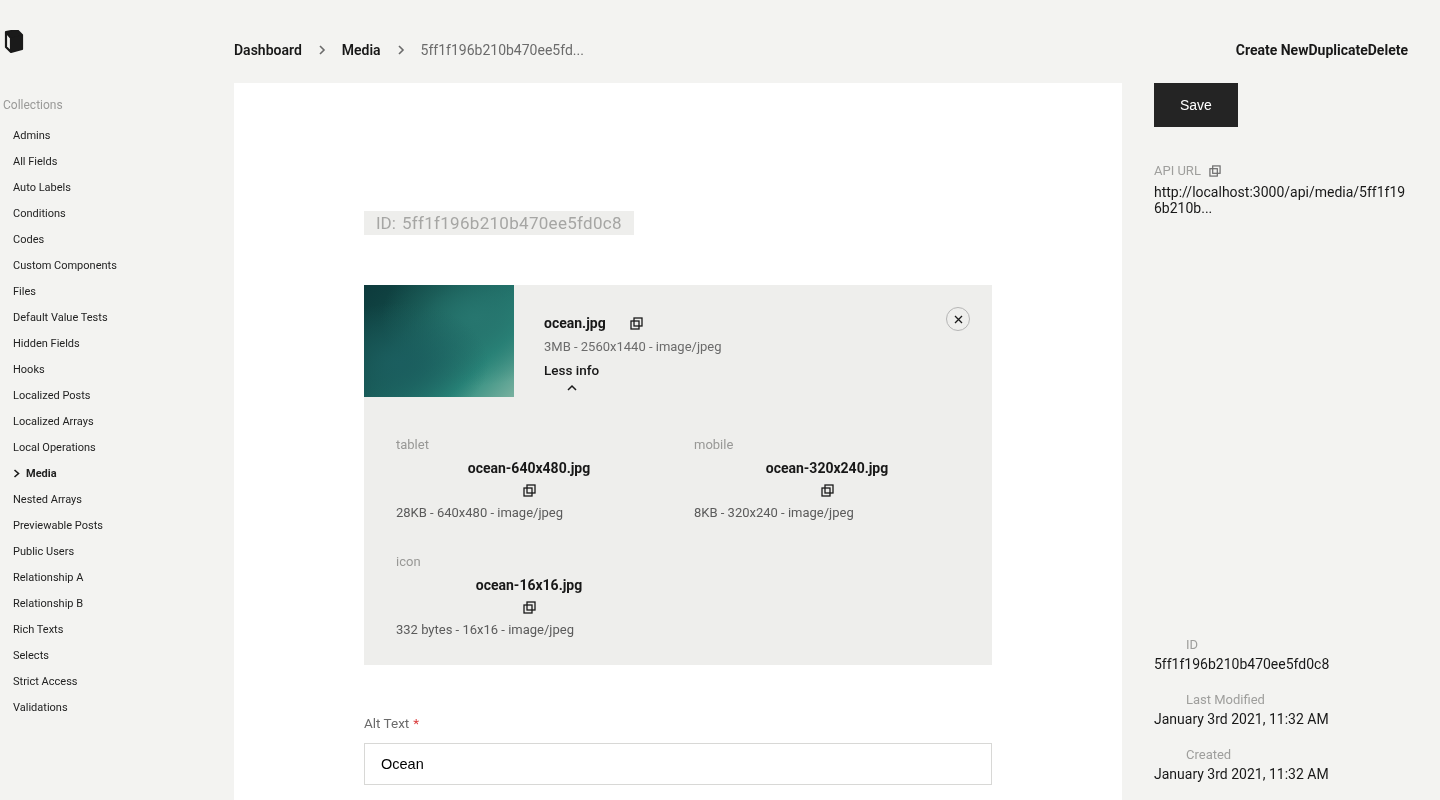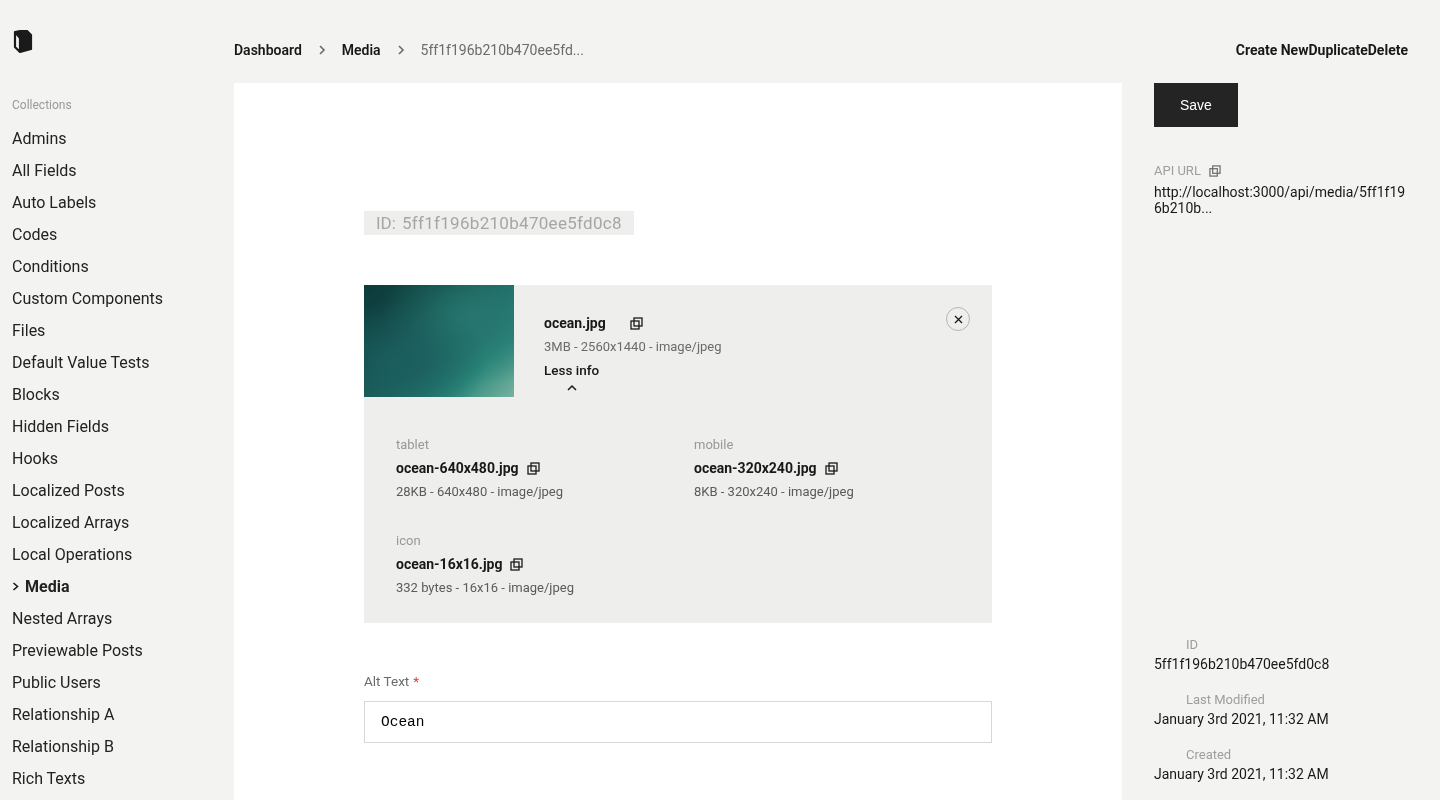--- a/index.html
+++ b/index.html
@@ -14,34 +14,35 @@
   overflow: hidden;
   position: relative;
 }
 
 
 .sidebar {
   position: absolute;
   left: 0; top: 0;
   width: 234px;
   height: 100%;
-  padding: 30px 0 0 12px;
+  padding: 30px 0 0 3px;
 }
 .logo { margin-bottom: 44px; }
 .logo svg { display: block; }
 .nav-group-label {
   font-size: 12px;
   color: #9a9a98;
   margin-bottom: 10px;
 }
 .nav-item {
-  font-size: 16px;
+  font-size: 11px;
   padding: 6.5px 0;
   cursor: pointer;
   color: #222;
+  margin-left: 10px;
 }
 .nav-item.active { font-weight: 700; display: flex; align-items: center; }
 .nav-item.active .chev { margin-right: 6px; display:inline-flex; }
 
 .topbar {
   position: absolute;
   left: 234px;
   right: 0;
   top: 0;
   height: 83px;
@@ -114,35 +115,35 @@
   display:flex; align-items:center; justify-content:center; cursor:pointer;
   background: transparent;
 }
 .variants {
   padding: 40px 32px 28px 32px;
   display:grid;
   grid-template-columns: 1fr 1fr;
   gap: 34px 32px;
 }
 .variant .v-label { color:#989896; font-size: 13px; margin-bottom: 8px; }
-.variant .v-file { display:flex; align-items:center; gap:8px; font-weight:700; font-size:14px; margin-bottom:8px; }
+.variant .v-file { display:flex; align-items:center; gap:8px; font-weight:700; font-size:14px; margin-bottom:8px;flex-direction:column; }
 .variant .v-det { font-size: 13px; color:#5b5b5b; }
 
 .field { margin-top: 50px; }
 .field-label { font-size:13.5px; color:#6b6b6b; margin-bottom:12px; }
 .field-label .req { color:#d93a3a; margin-left:4px; }
 .input {
   width: 100%;
   height: 42px;
   border: 1px solid #d8d8d6;
   background: #fff;
   padding: 0 16px;
   font-size: 14.5px;
   outline: none;
-  font-family: Liberation Mono, monospace;
+  font-family: Liberation Sans, sans-serif;
 }
 
 
 .save-btn {
   background:#242424; color:#fff; border:none;
   padding: 14px 26px; font-size:14px; cursor:pointer;
 }
 .api-block { margin-top: 36px; }
 .api-label { display:flex; align-items:center; gap:8px; font-size:13px; color:#9e9e9c; margin-bottom:6px;}
 .api-url { font-size:14px; color:#181818; word-break: break-all; }
@@ -164,26 +165,25 @@
         <path d="M3 2 L14 0 L19 5 L19 19 L8 22 L3 17 Z M8 22 L8 8 L19 5 M8 8 L3 2" fill="none" stroke="#1a1a1a" stroke-width="2.2" stroke-linejoin="round"></path>
         <path d="M3 2 L14 0 L19 5 L8 8 Z" fill="#1a1a1a"></path>
         <path d="M8 8 L19 5 L19 19 L8 22 Z" fill="#1a1a1a"></path>
       </svg>
   </div>
   <div class="nav-group-label">Collections</div>
   <div id="nav-items">
       <div class="nav-item">Admins</div>
       <div class="nav-item">All Fields</div>
       <div class="nav-item">Auto Labels</div>
+      <div class="nav-item">Conditions</div>
       <div class="nav-item">Codes</div>
-      <div class="nav-item">Conditions</div>
       <div class="nav-item">Custom Components</div>
       <div class="nav-item">Files</div>
       <div class="nav-item">Default Value Tests</div>
-      <div class="nav-item">Blocks</div>
       <div class="nav-item">Hidden Fields</div>
       <div class="nav-item">Hooks</div>
       <div class="nav-item">Localized Posts</div>
       <div class="nav-item">Localized Arrays</div>
       <div class="nav-item">Local Operations</div>
       <div class="nav-item active">
         <span class="chev">
           <svg width="7" height="9" viewBox="0 0 7 9">
             <path d="M1.5 1 L5.5 4.5 L1.5 8" fill="none" stroke="#1a1a1a" stroke-width="1.6"></path>
           </svg>

